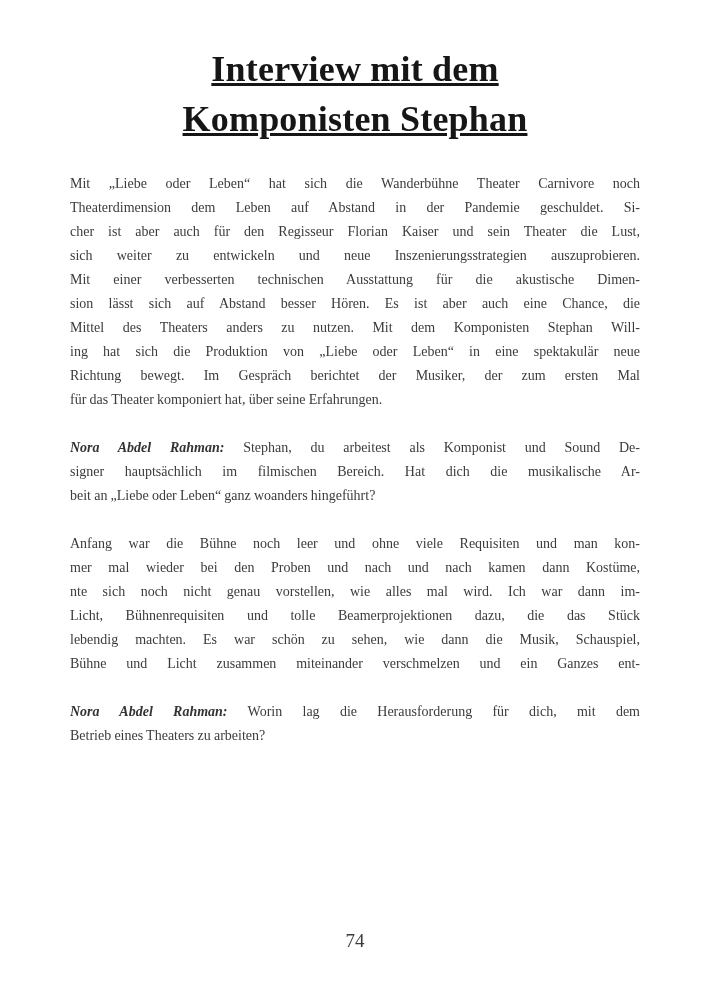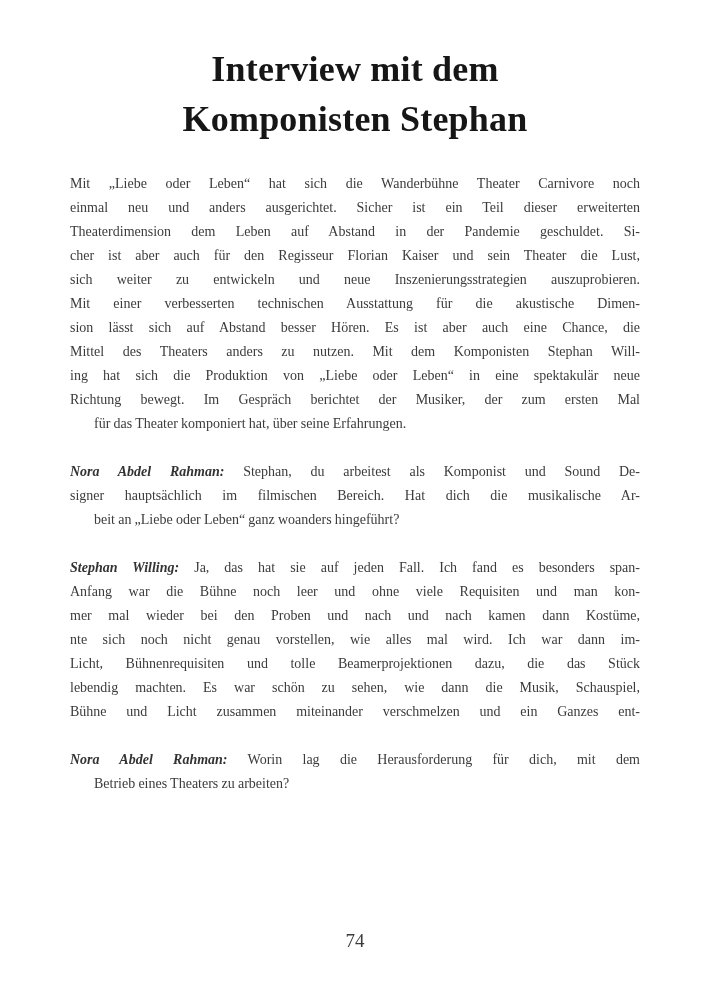--- a/index.html
+++ b/index.html
@@ -20,41 +20,41 @@
     padding: 0 70px;
   }
   .page-title {
     margin-top: 44px;
     text-align: center;
     font-weight: bold;
     font-size: 36px;
     line-height: 50px;
     color: #161616;
     letter-spacing: 0.2px;
+    text-decoration: underline;
   }
   .body-text {
     margin-top: 28px;
   }
   .paragraph + .paragraph {
     margin-top: 24px;
   }
   .line {
     font-size: 14px;
     line-height: 24px;
     max-height: 24px;
     overflow: hidden;
     color: #3b3b3b;
     text-align: justify;
     text-align-last: justify;
     word-spacing: -0.3px;
   }
   .line.last {
     text-align: right;
     text-align-last: left;
-    margin-left: 24px;
   }
   .speaker {
     font-style: italic;
     font-weight: 600;
     color: #333333;
   }
   .page-number {
     position: absolute;
     bottom: 48px;
     left: 0;
@@ -71,38 +71,36 @@
   <div class="content">
 
     <div class="page-title">
       <div>Interview mit dem</div>
       <div>Komponisten Stephan</div>
     </div>
 
     <div class="body-text" id="body-text">
         <div class="paragraph">
           <div class="line">Mit „Liebe oder Leben“ hat sich die Wanderbühne Theater Carnivore noch</div>
-          <div class="line">einmal neu und anders ausgerichtet. Sicher ist ein Teil dieser erweiterten</div>
           <div class="line">Theaterdimension dem Leben auf Abstand in der Pandemie geschuldet. Si-</div>
           <div class="line">cher ist aber auch für den Regisseur Florian Kaiser und sein Theater die Lust,</div>
           <div class="line">sich weiter zu entwickeln und neue Inszenierungsstrategien auszuprobieren.</div>
           <div class="line">Mit einer verbesserten technischen Ausstattung für die akustische Dimen-</div>
           <div class="line">sion lässt sich auf Abstand besser Hören. Es ist aber auch eine Chance, die</div>
           <div class="line">Mittel des Theaters anders zu nutzen. Mit dem Komponisten Stephan Will-</div>
           <div class="line">ing hat sich die Produktion von „Liebe oder Leben“ in eine spektakulär neue</div>
           <div class="line">Richtung bewegt. Im Gespräch berichtet der Musiker, der zum ersten Mal</div>
           <div class="line last">für das Theater komponiert hat, über seine Erfahrungen.</div>
         </div>
         <div class="paragraph">
           <div class="line"><span class="speaker">Nora Abdel Rahman:</span> Stephan, du arbeitest als Komponist und Sound De-</div>
           <div class="line">signer hauptsächlich im filmischen Bereich. Hat dich die musikalische Ar-</div>
           <div class="line last">beit an „Liebe oder Leben“ ganz woanders hingeführt?</div>
         </div>
         <div class="paragraph">
-          <div class="line"><span class="speaker">Stephan Willing:</span> Ja, das hat sie auf jeden Fall. Ich fand es besonders span-</div>
           <div class="line">Anfang war die Bühne noch leer und ohne viele Requisiten und man kon-</div>
           <div class="line">mer mal wieder bei den Proben und nach und nach kamen dann Kostüme,</div>
           <div class="line">nte sich noch nicht genau vorstellen, wie alles mal wird. Ich war dann im-</div>
           <div class="line">Licht, Bühnenrequisiten und tolle Beamerprojektionen dazu, die das Stück</div>
           <div class="line">lebendig machten. Es war schön zu sehen, wie dann die Musik, Schauspiel,</div>
           <div class="line">Bühne und Licht zusammen miteinander verschmelzen und ein Ganzes ent-</div>
         </div>
         <div class="paragraph">
           <div class="line"><span class="speaker">Nora Abdel Rahman:</span> Worin lag die Herausforderung für dich, mit dem</div>
           <div class="line last">Betrieb eines Theaters zu arbeiten?</div>

